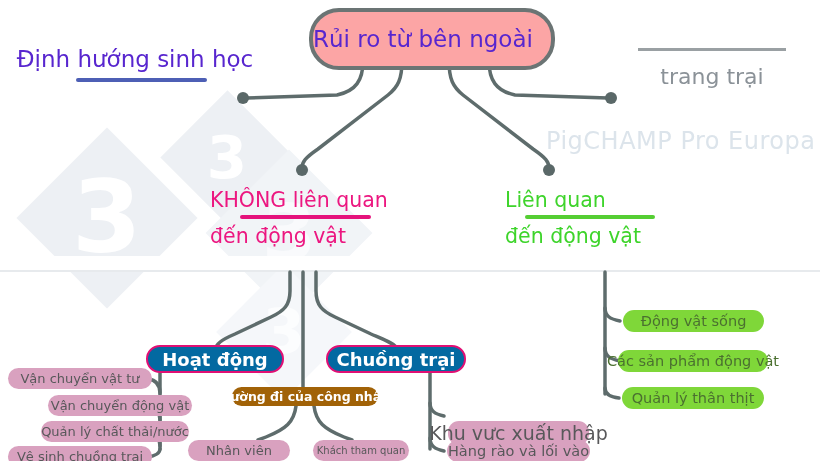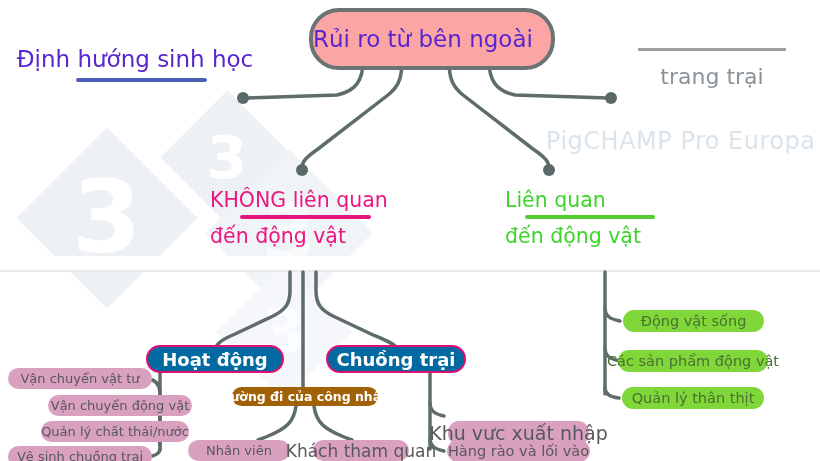--- a/index.html
+++ b/index.html
@@ -46,21 +46,21 @@
   #pill-activities{left:146px;top:345px;width:134px;}
   #pill-facilities{left:326px;top:345px;width:136px;}
   #pill-worker{left:232px;top:387px;width:146px;height:19px;background:#a16207;border-radius:10px;
     color:#fff;font-weight:bold;font-size:12.5px;}
   .pp{background:#d9a1bf;border-radius:11px;color:#58585a;font-size:13px;height:21px;text-align:right;}
   #pp1{left:8px;top:368px;width:144px;}
   #pp2{left:8px;top:395px;width:144px;margin-left:40px;}
   #pp3{left:5px;top:421px;width:148px;margin-left:36px;}
   #pp4{left:8px;top:446px;width:144px;}
   #pill-staff{left:188px;top:440px;width:102px;}
-  #pill-visitors{left:313px;top:440px;width:96px;font-size:17px;}
+  #pill-visitors{left:313px;top:440px;width:96px;font-size:10px;}
   #pill-gates{left:448px;top:405px;width:141px;height:24px;font-size:19px;margin-top:16px;}
   #pill-fence{left:447px;top:440px;width:143px;height:22px;font-size:14.5px;}
   .gp{background:#7fd739;border-radius:11px;color:#4b7030;font-size:14.5px;height:22px;}
   #gp1{left:623px;top:310px;width:141px;}
   #gp2{left:618px;top:350px;width:150px;}
   #gp3{left:622px;top:387px;width:142px;}
 </style>
 </head>
 <body>
 

